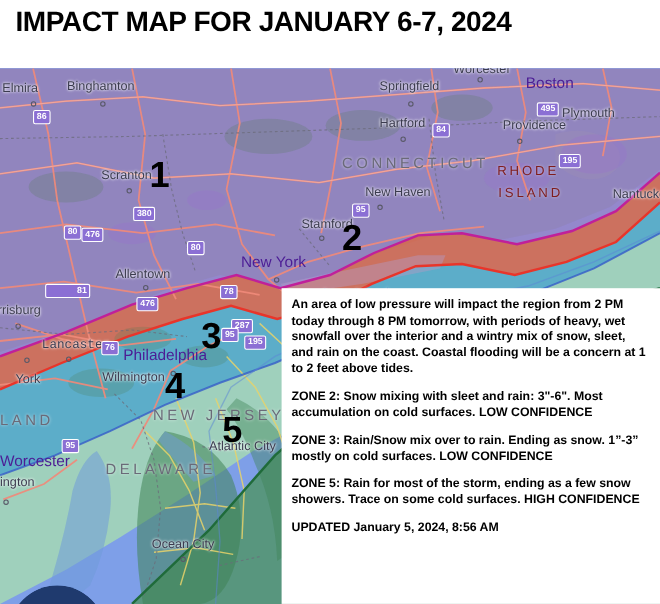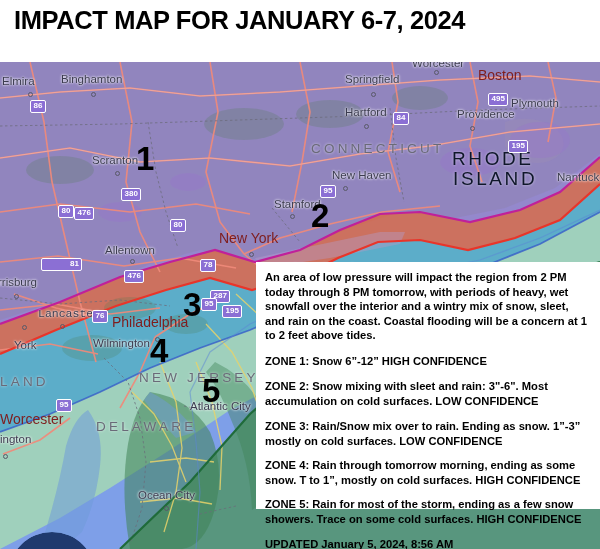--- a/index.html
+++ b/index.html
@@ -39,27 +39,27 @@
     position: absolute;
     font-family: "Liberation Sans", sans-serif;
     white-space: nowrap;
     pointer-events: none;
     line-height: 1;
   }
   .city {
     font-size: 11.5px; color: #3b3b4f;
     text-shadow: 0 0 3px rgba(255,255,255,.85), 0 0 2px rgba(255,255,255,.9);
   }
-  .city-big { font-size: 14px; color: #7f1d1d; font-weight: normal; }
+  .city-big { font-size: 14px; color: #4c1d95; font-weight: normal; }
   .state {
     font-size: 13.5px; color: #6a6a78; letter-spacing: 3.2px;
     text-shadow: 0 0 3px rgba(255,255,255,.7);
   }
   .region {
-    font-size: 19px; color: #0f172a; letter-spacing: 2.6px;
+    font-size: 12px; color: #7f1d1d; letter-spacing: 2.6px;
     text-shadow: 0 0 3px rgba(255,255,255,.55);
   }
   .water-lbl {
     font-size: 11.5px; color: #5b7fc4; font-style: italic;
     text-shadow: 0 0 3px rgba(255,255,255,.75);
     margin-top: 29px;
   }
   .citydot {
     position: absolute; width: 5px; height: 5px; border-radius: 50%;
     border: 1.3px solid #595968; background: transparent;
@@ -84,21 +84,21 @@
   
   #logo {
     position: absolute; left: 8px; top: 470px;
     width: 88px; height: 88px; border-radius: 50%;
     overflow: hidden;
   }
 
   
   #panel {
     position: absolute; left: 256px; top: 262px;
-    width: 344px; height: 247px;
+    width: 344px; height: 287px;
     background: #ffffff;
     padding: 8px 9px 0 9px;
   }
   #panel p {
     font-family: "Liberation Sans", sans-serif;
     font-size: 11.2px; font-weight: bold; color: #000000;
     line-height: 1.295;
   }
   #panel p.gap { margin-top: 11px; }
   #panel p.gap-sm { margin-top: 10px; }
@@ -327,19 +327,17 @@
       <path d="M0,44 Q22,30 44,44 Q66,58 88,44 L88,62 Q66,48 44,62 Q22,76 0,62 Z" fill="#ffffff"></path>
       <path d="M0,62 Q22,48 44,62 Q66,76 88,62 L88,88 L0,88 Z" fill="#e02020"></path>
       <path d="M30,34 Q52,30 62,46 Q70,60 54,66 Q40,70 34,58 Q30,46 30,34 Z" fill="#ffffff" opacity="0.95"></path>
       <path d="M36,44 Q54,40 60,52 Q64,62 52,64 Q42,64 38,56 Z" fill="#e02020"></path>
     </svg>
   </div>
 </div>
 
 <div id="panel">
   <p>An area of low pressure will impact the region from 2 PM today through 8 PM tomorrow, with periods of heavy, wet snowfall over the interior and a wintry mix of snow, sleet, and rain on the coast.  Coastal flooding will be a concern at 1 to 2 feet above tides.</p>
-  <p class="gap">ZONE 1: Snow 6”-12” HIGH CONFIDENCE</p>
   <p class="gap">ZONE 2: Snow mixing with sleet and rain: 3"-6".  Most accumulation on cold surfaces.  LOW CONFIDENCE</p>
   <p class="gap">ZONE 3: Rain/Snow mix over to rain.  Ending as snow.  1”-3” mostly on cold surfaces. LOW CONFIDENCE</p>
-  <p class="gap-sm">ZONE 4: Rain through tomorrow morning, ending as some snow.  T to 1”, mostly on cold surfaces. HIGH CONFIDENCE</p>
   <p class="gap-sm">ZONE 5: Rain for most of the storm, ending as a few snow showers.  Trace on some cold surfaces. HIGH CONFIDENCE</p>
   <p class="gap">UPDATED January 5, 2024, 8:56 AM</p>
 </div>
 
 </body></html>

